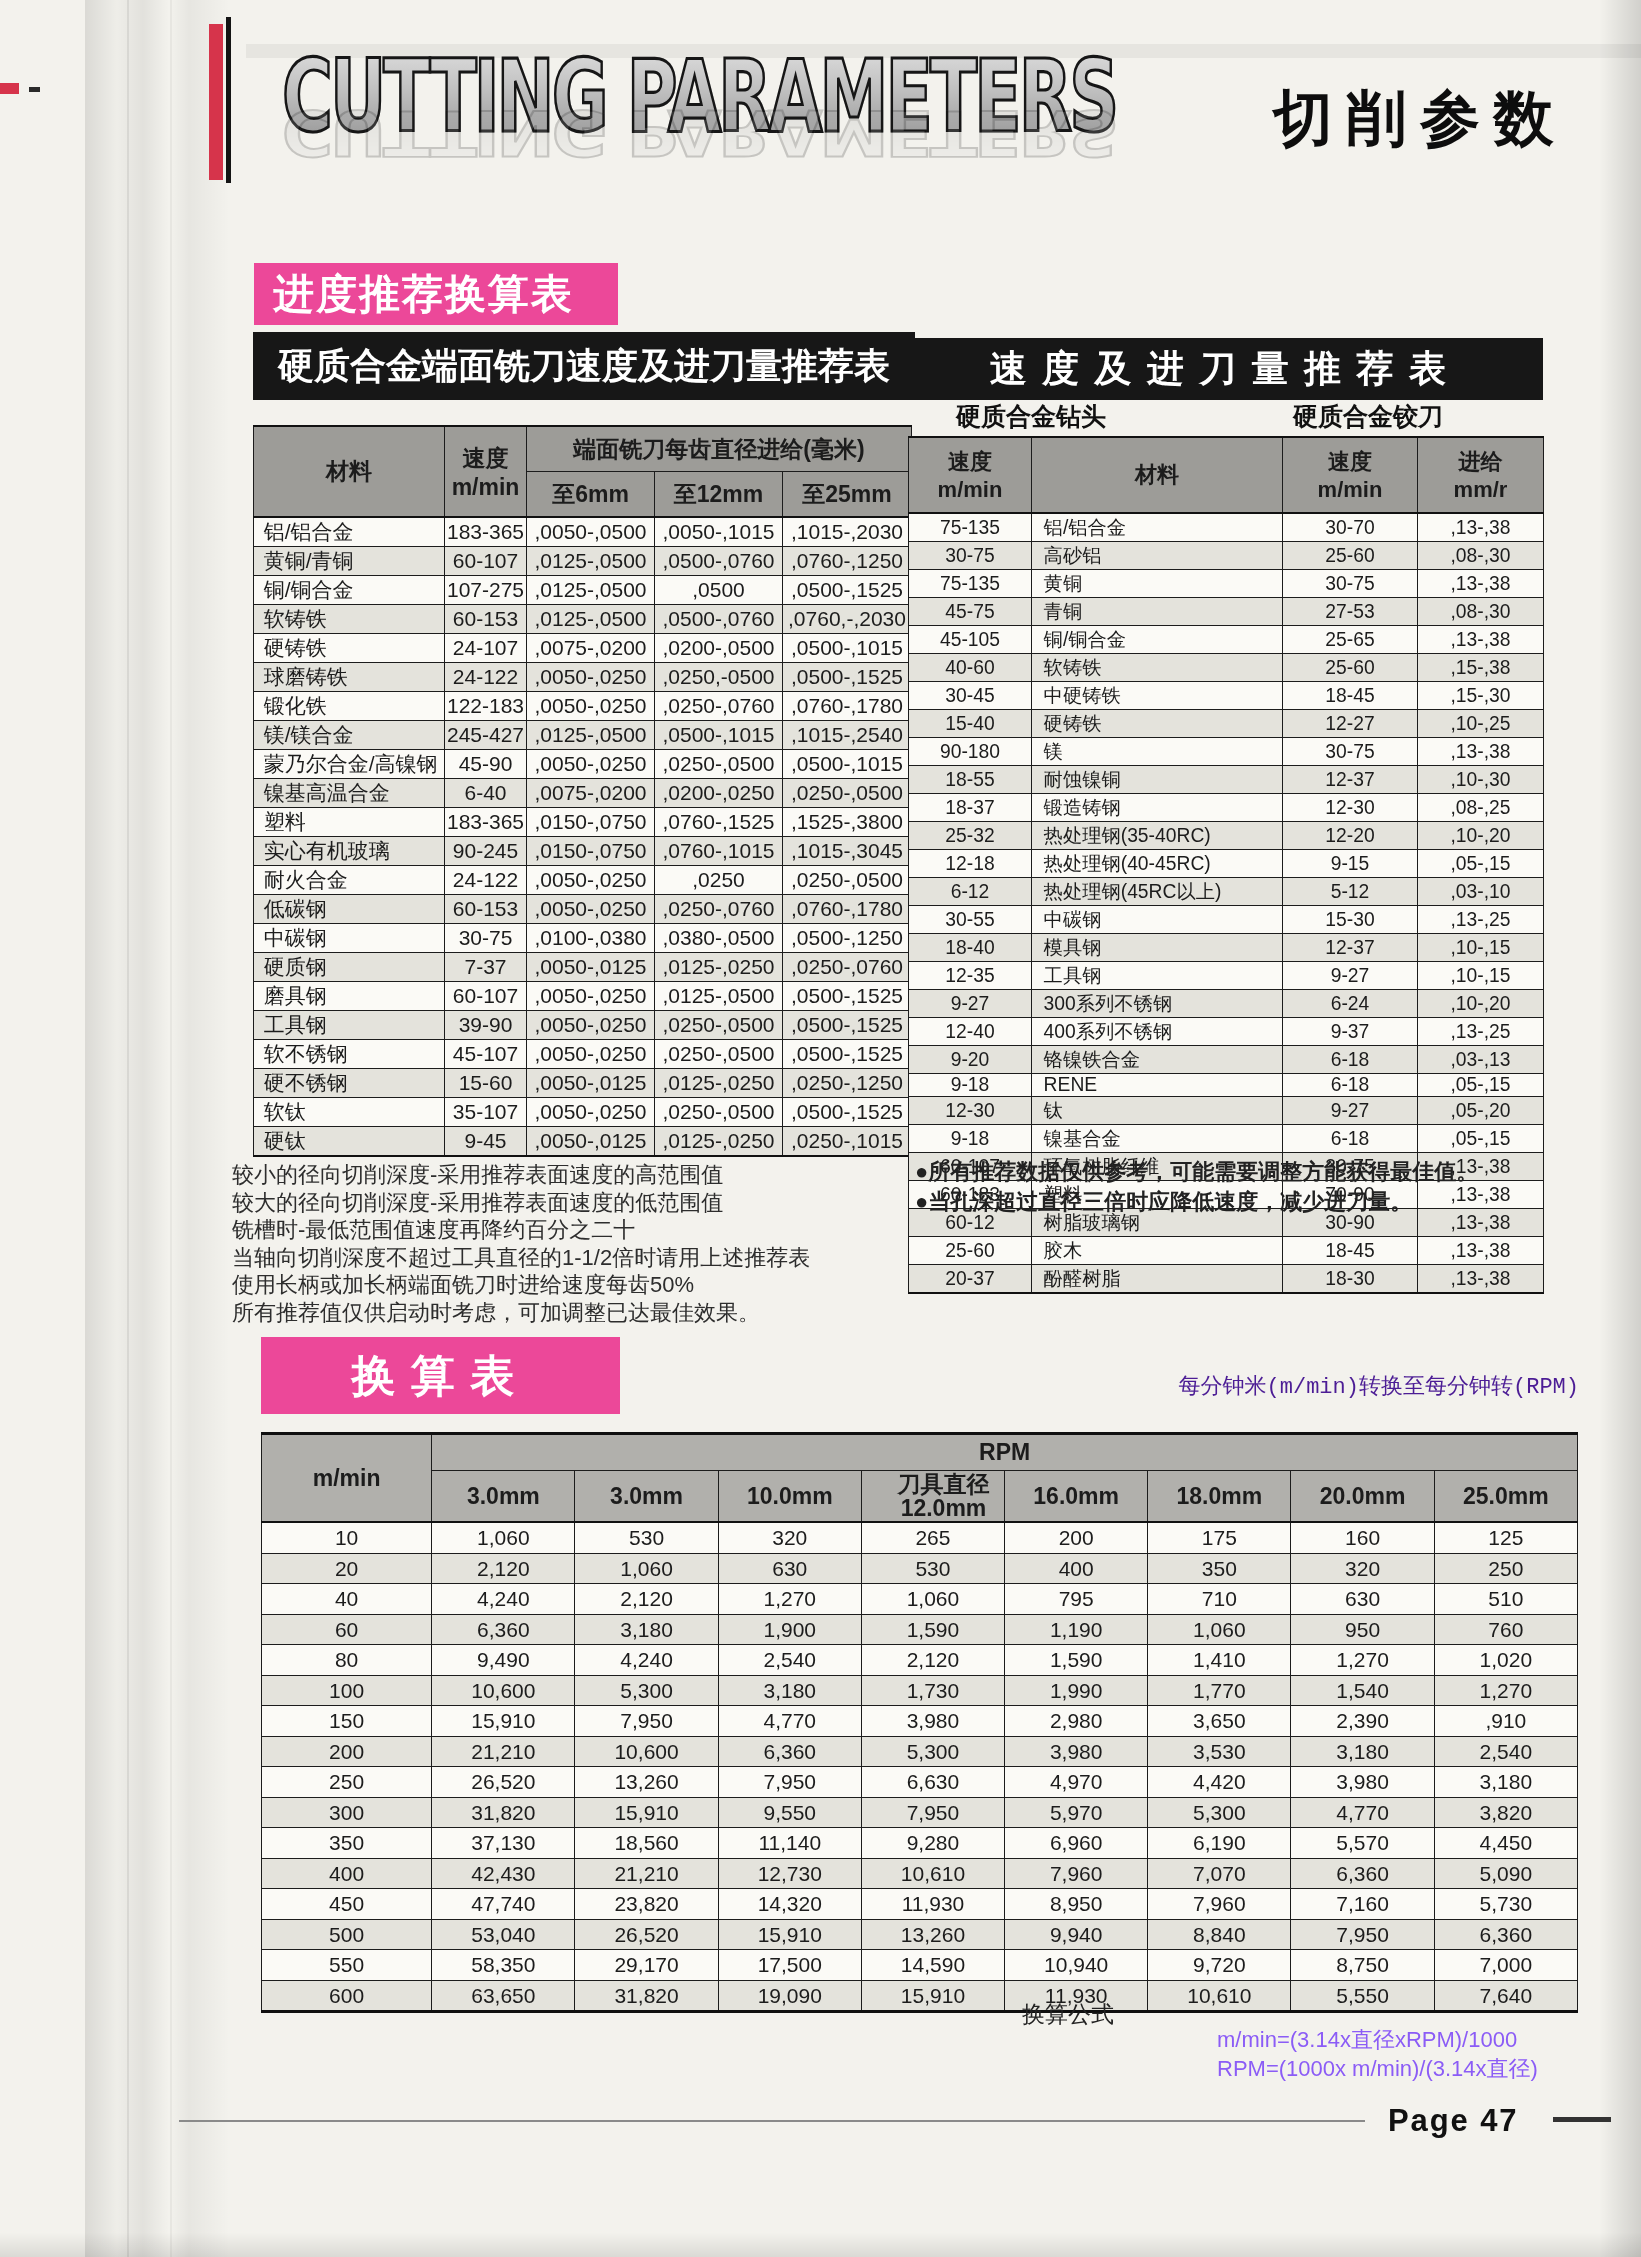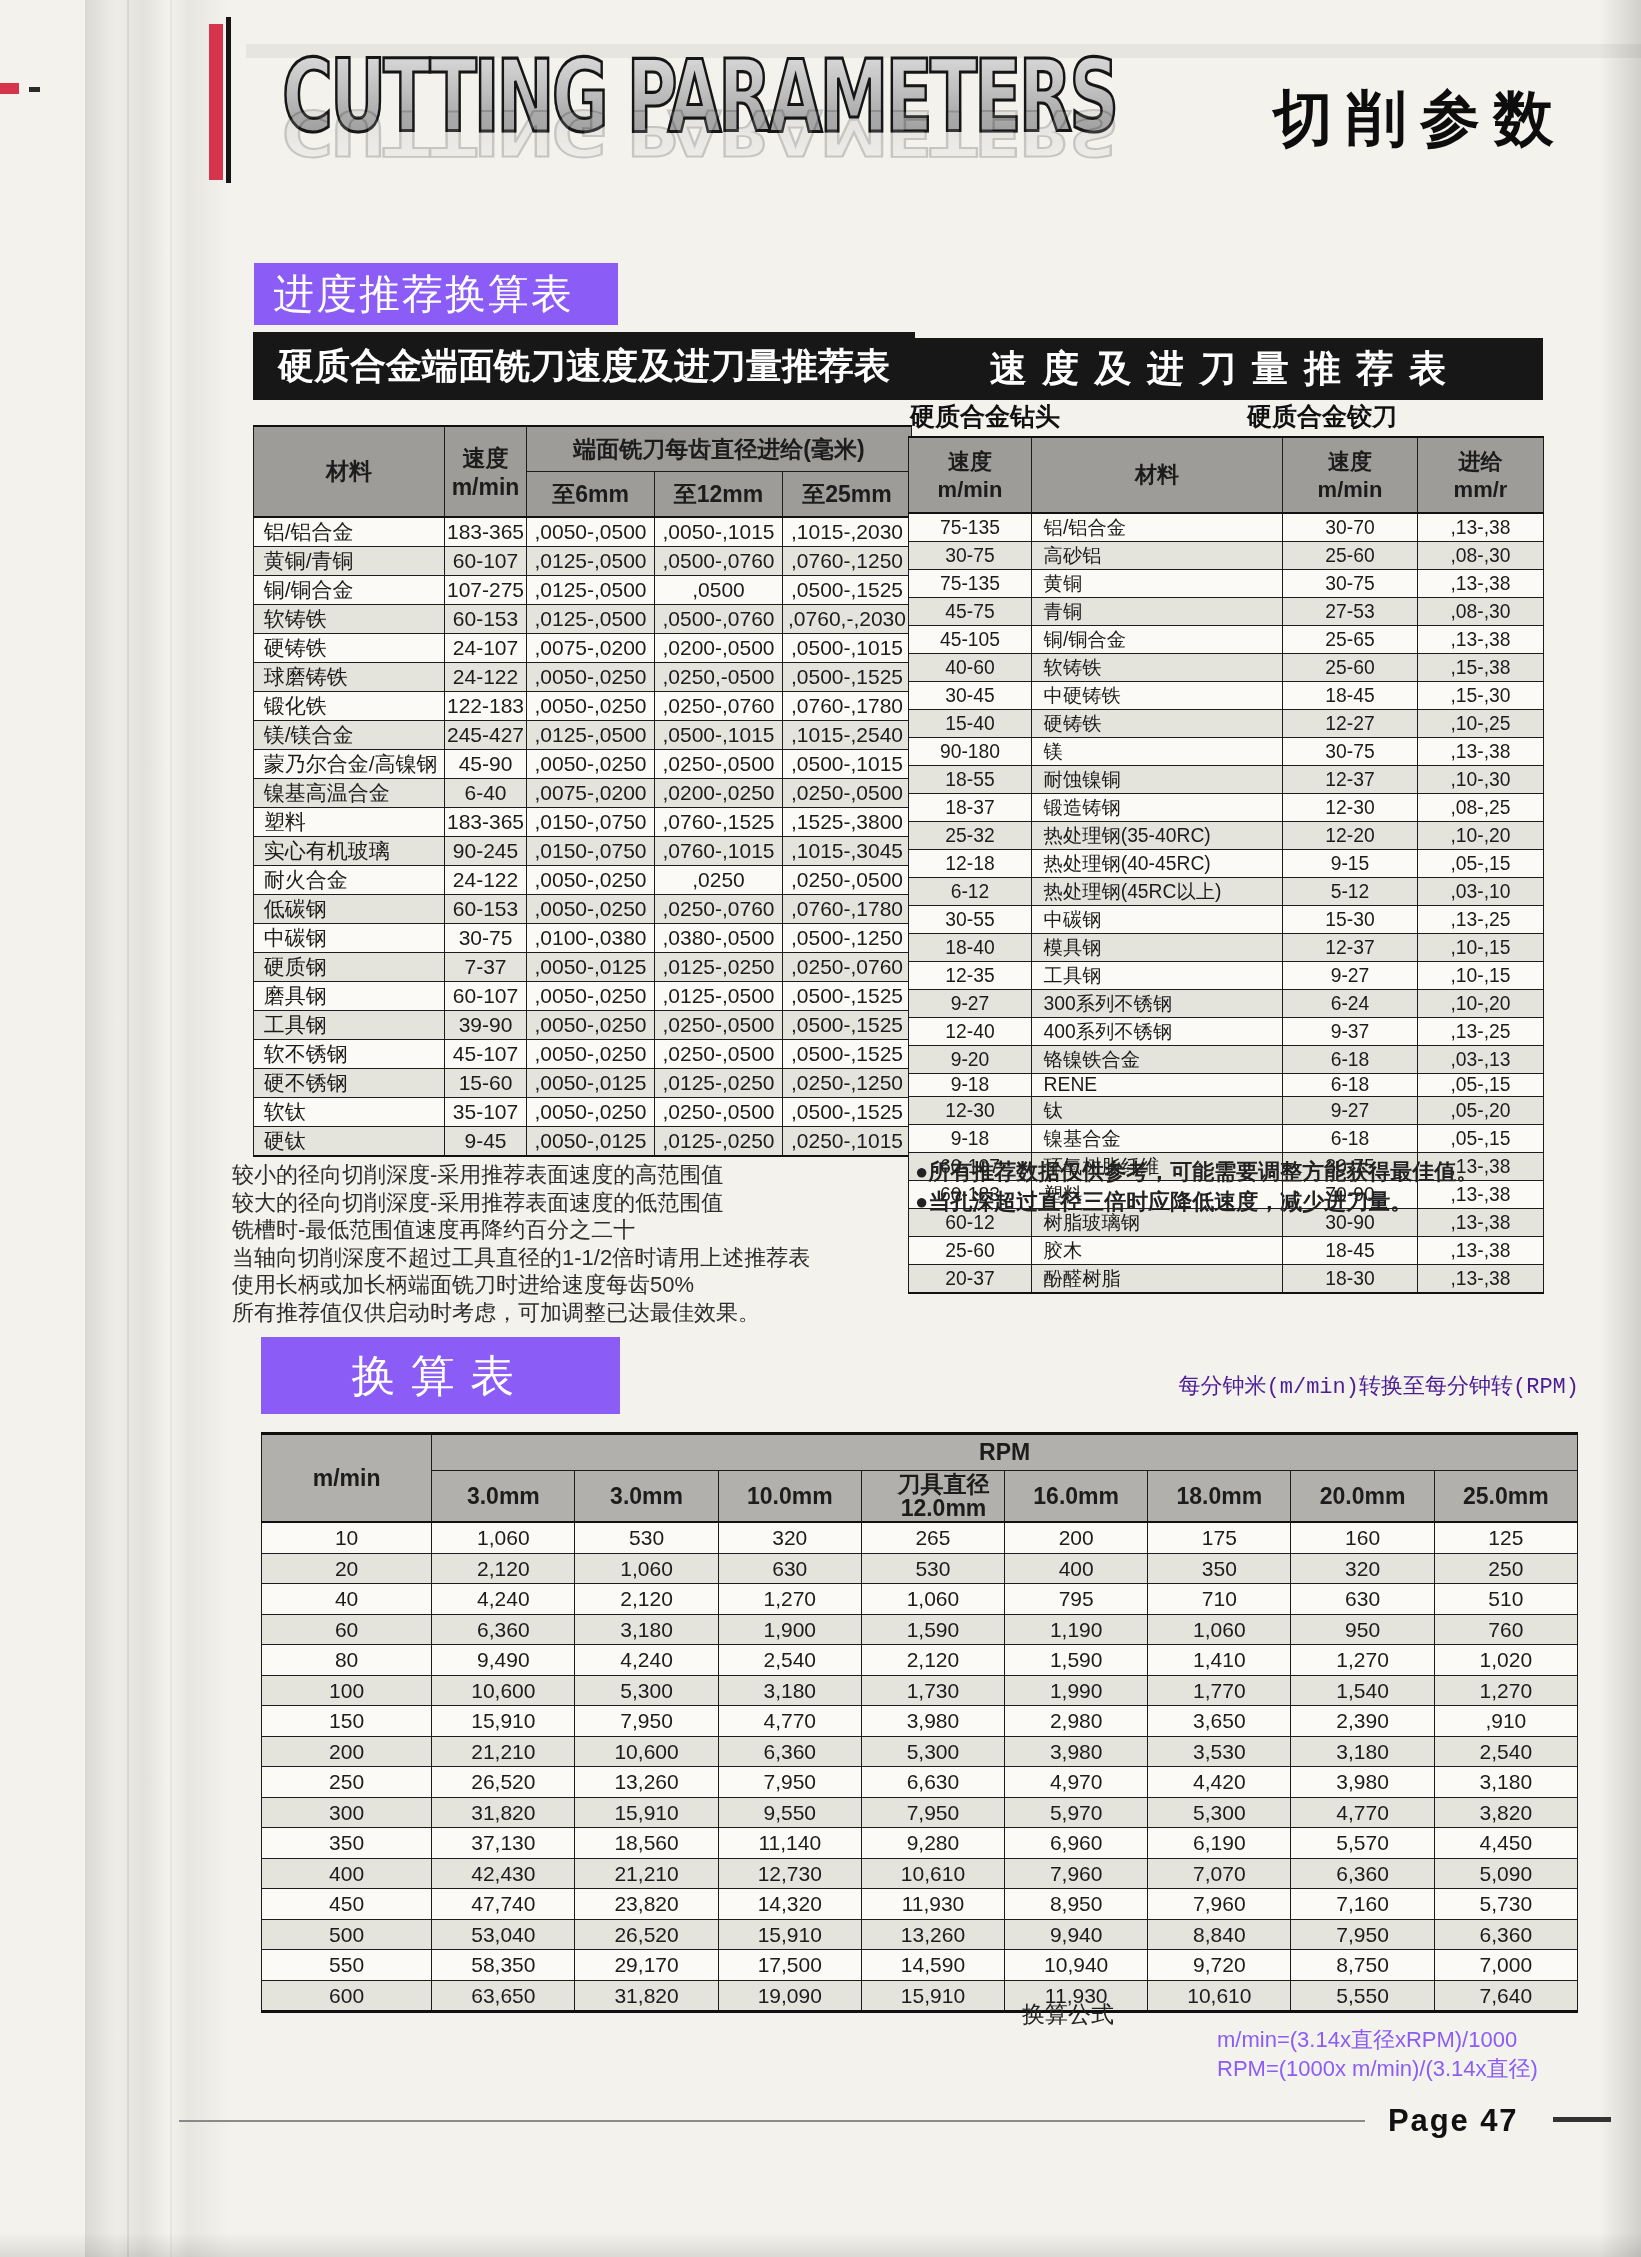--- a/index.html
+++ b/index.html
@@ -32,21 +32,21 @@
     white-space:nowrap;
     color:#a8a8a8;-webkit-text-stroke:2.4px #161616;
     background:linear-gradient(180deg,#e3e3e3 0%,#bfbfbf 45%,#8d8d8d 100%);
     -webkit-background-clip:text;background-clip:text;-webkit-text-fill-color:transparent;
   }
   .logo-main{display:block;transform:scaleY(1.3);transform-origin:top;}
   .logo-reflect{position:absolute;left:0;top:129px;transform:scaleY(-0.8);transform-origin:top;opacity:.20;}
   .cn-title{position:absolute;left:1273px;top:79px;font-size:60px;font-weight:900;letter-spacing:13.5px;color:#0d0d0d;white-space:nowrap;}
 
   
-  .red-banner{background:#8b5cf6;color:#fff;font-weight:normal;position:absolute;}
+  .red-banner{background:#ec4899;color:#fff;font-weight:bold;position:absolute;}
   .banner-1{left:254px;top:263px;width:364px;height:62px;font-size:41px;line-height:62px;padding-left:19.3px;letter-spacing:1.9px;box-sizing:border-box;}
   .black-banner{background:#171717;color:#fff;font-weight:bold;position:absolute;text-align:center;box-sizing:border-box;}
   .banner-mill{left:253px;top:332px;width:662px;height:68px;font-size:36px;line-height:68px;}
   .banner-drill{left:908px;top:338px;width:635px;height:62px;font-size:37px;line-height:62px;letter-spacing:15.4px;}
   .banner-conv{left:261px;top:1337px;width:359px;height:77px;font-size:44px;line-height:77px;text-align:center;letter-spacing:15.4px;}
 
   
   table{border-collapse:collapse;table-layout:fixed;position:absolute;background:#fbfaf6;}
   th,td{border:1.4px solid #1c1c1c;overflow:hidden;white-space:nowrap;}
   thead th{background:#9d9c98;font-weight:bold;}
@@ -57,21 +57,21 @@
   .mill-table{left:253px;top:425px;width:659px;font-size:21px;}
   .mill-table thead th{font-size:23px;font-weight:bold;}
   .mill-table thead tr:first-child th{height:42px;}
   .mill-table thead tr:last-child th{height:42px;}
   .mill-table tbody td{height:27.5px;text-align:center;padding:0 1.9px;}
   .mill-table tbody td:first-child{text-align:left;padding-left:9.7px;}
   .mill-table{border-top:2.9px solid #111;border-bottom:2.9px solid #111;}
   .mill-table thead{border-bottom:2.4px solid #111;}
 
   
-  .tool-label{position:absolute;font-size:25px;font-weight:bold;color:#111;}
+  .tool-label{position:absolute;font-size:25px;font-weight:bold;color:#111;margin-left:46px;}
   .label-drill{left:910px;top:400px;}
   .label-reamer{left:1247px;top:400px;}
   .drill-table{left:908px;top:436px;width:635px;font-size:19.3px;}
   .drill-table thead th{font-size:22px;height:72px;}
   .drill-table tbody td{height:20.5px;text-align:center;padding:0 1.9px;}
   .drill-table tbody td:nth-child(2){text-align:left;padding-left:11.6px;}
   .drill-table{border-top:2.9px solid #111;border-bottom:2.9px solid #111;}
   .drill-table thead{border-bottom:2.4px solid #111;}
 
   

